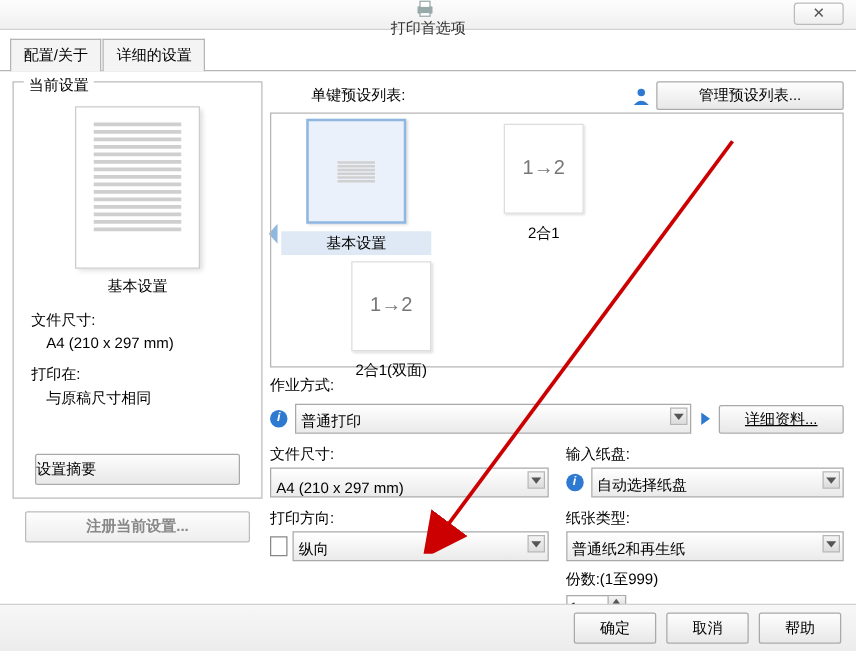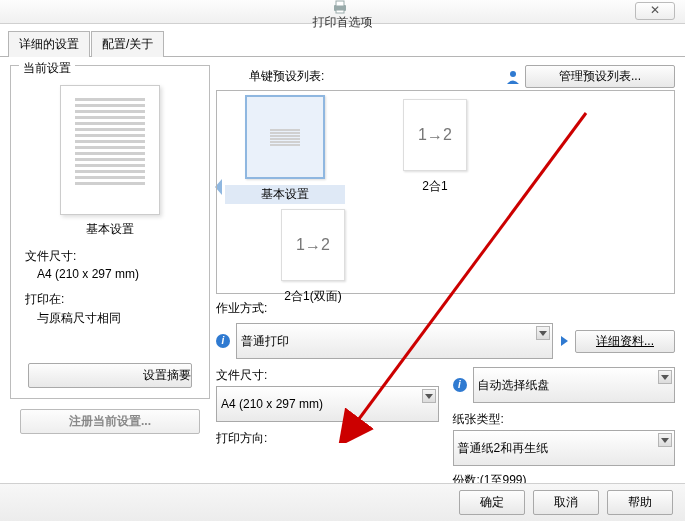--- a/index.html
+++ b/index.html
@@ -15,39 +15,39 @@
 .content { padding: 8px 10px 10px 10px; display: flex; gap: 6px; }
 .leftcol { width: 200px; }
 .groupbox { border: 1px solid #bcbcbc; padding: 8px 8px 10px 8px; }
 .legend { position: relative; top: -14px; background: #fff; padding: 0 4px; display: inline-block; }
 .preview { width: 100px; height: 130px; margin: -6px auto 6px auto; background: #fff; border: 1px solid #ccc; position: relative; box-shadow: 2px 2px 4px #ddd; }
 .preview .sheet-lines { position: absolute; left: 14px; right: 14px; top: 12px; bottom: 12px; display: flex; flex-direction: column; gap: 3px; }
 .preview .sheet-lines div { height: 3px; background: #cfcfcf; }
 .leftlabel { text-align: center; margin-bottom: 10px; }
 .leftinfo { margin: 4px 0 2px 6px; }
 .leftinfo2 { margin: 0 0 10px 18px; }
-.leftbtn { display: block; width: 164px; margin: 8px auto 0 auto; padding: 3px 0; border: 1px solid #a9a9a9; background: linear-gradient(#fdfdfd,#e8e8e8); cursor: pointer; text-align: right; border-radius: 2px; }
+.leftbtn { display: block; width: 164px; margin: 8px auto 0 auto; padding: 3px 0; border: 1px solid #a9a9a9; background: linear-gradient(#fdfdfd,#e8e8e8); cursor: pointer; text-align: left; border-radius: 2px; }
 .register-btn { width: 180px; margin: 10px auto 0 auto; display: block; padding: 3px 0; border: 1px solid #bbb; background: linear-gradient(#fdfdfd,#eee); color: #888; text-align: center; cursor: pointer; border-radius: 2px; font-weight: bold; }
 .rightcol { flex: 1; position: relative; }
 .presetheader { display: flex; align-items: center; margin-bottom: 2px; margin-left: 33px; }
 .presetheader .lbl { flex: 0 0 auto; }
 .user-icon { width: 16px; height: 16px; margin-left: auto; margin-right: 4px; }
 .managebtn { width: 150px; padding: 2px 0; border: 1px solid #a9a9a9; background: linear-gradient(#fdfdfd,#e8e8e8); cursor: pointer; border-radius: 2px; text-align: center; }
 .presetbox { border: 1px solid #b5b5b5; height: 204px; padding: 8px; display: flex; gap: 30px; position: relative; }
 .preset-cell { width: 120px; text-align: center; }
 .preset-cell.row2 { position: absolute; left: 36px; top: 118px; }
 .thumb { width: 64px; height: 72px; margin: 0 auto 6px auto; background: #fff; border: 1px solid #ddd; position: relative; box-shadow: 1px 1px 2px #ddd; display:flex; align-items:center; justify-content:center; font-size:16px; color:#777;}
 .thumb.sel { border: 2px solid #8fb7e0; background: #eaf1fa; width:80px; height:84px; margin-top:-4px;}
 .thumblabel { margin-top: 2px; background: #dfe9f6; padding: 1px 2px; }
 .preset-cell.nosel .thumblabel { background: transparent; }
 .expand-arrow { position: absolute; left: -2px; top: 112px; width: 10px; height: 20px; cursor: pointer; }
 .expand-arrow svg { display:block; }
 .formrow { display: flex; align-items: center; margin-top: 6px; gap: 4px; }
 .info-icon { width: 14px; height: 14px; border-radius: 50%; background: #2f7ad1; color: #fff; text-align: center; line-height: 14px; font-size: 10px; font-style: italic; font-weight: bold; margin-right: 2px;}
-.select { flex: 1; height: 36px; border: 1px solid #a9a9a9; background: linear-gradient(#fff,#eaeaea); padding: 0 29px 0 4px; position: relative; cursor: pointer; display:flex; align-items:center;}
+.select { flex: 1; height: 24px; border: 1px solid #a9a9a9; background: linear-gradient(#fff,#eaeaea); padding: 0 29px 0 4px; position: relative; cursor: pointer; display:flex; align-items:flex-end;}
 .select .arrow { position: absolute; right: 2px; top: 2px; width: 14px; height: 14px; background: linear-gradient(#f4f4f4,#dcdcdc); border: 1px solid #b5b5b5; display:flex; align-items:center; justify-content:center;}
 .select .arrow::after { content:""; border-left:4px solid transparent; border-right:4px solid transparent; border-top:5px solid #555; }
 .play { width: 14px; height: 14px; display:flex; align-items:center; justify-content:center; cursor:pointer;}
 .play::after { content:""; border-top:5px solid transparent; border-bottom:5px solid transparent; border-left:7px solid #2f7ad1;}
 .smallbtn { width: 100px; padding: 2px 0; border: 1px solid #a9a9a9; background: linear-gradient(#fdfdfd,#e8e8e8); cursor: pointer; border-radius: 2px; text-align:center;text-decoration:underline;}
 .twocol { display: flex; gap: 14px; margin-top: 8px; }
 .twocol > div { flex: 1; }
 .collbl { margin-bottom: 2px; display: block; }
 .copies { display:flex; align-items:center; gap:4px; margin-top:4px;}
 .spinner { width: 48px; height: 20px; border: 1px solid #a9a9a9; background:#fff; display:flex; align-items:center; padding:0 2px; position:relative;}
@@ -72,22 +72,22 @@
         <rect x="2" y="5" width="12" height="6" fill="#9aa" rx="1"></rect>
         <rect x="4" y="1" width="8" height="5" fill="#fff" stroke="#9aa"></rect>
         <rect x="4" y="10" width="8" height="3" fill="#fff" stroke="#9aa"></rect>
       </svg>
   </span>
   <span class="title">打印首选项</span>
   <div class="closebox">✕</div>
 </div>
 
 <div class="tabs">
+  <div class="tab">配置/关于</div>
   <div class="tab">详细的设置</div>
-  <div class="tab">配置/关于</div>
 </div>
 
 <div class="content">
   <div class="leftcol">
     <div class="groupbox">
       <span class="legend">当前设置</span>
       <div class="preview">
         <div class="sheet-lines">
             <div></div>
             <div></div>
@@ -172,22 +172,30 @@
 
     <div class="twocol">
       <div>
         <label class="collbl">文件尺寸:</label>
         <div class="select">
             <span>A4 (210 x 297 mm)</span>
             <span class="arrow"></span>
           </div>
         <div style="height:8px"></div>
         <label class="collbl">打印方向:</label>
+        <div class="formrow" style="margin-top:0">
+          <span style="width:14px;height:16px;border:1px solid #888;background:#fff;"></span>
+          <div class="select">
+              <span>纵向</span>
+              <span class="arrow"></span>
+            </div>
+        </div>
       </div>
       <div>
+        <label class="collbl">输入纸盘:</label>
         <div class="formrow" style="margin-top:0">
           <span class="info-icon">i</span>
           <div class="select">
               <span>自动选择纸盘</span>
               <span class="arrow"></span>
             </div>
         </div>
         <div style="height:8px"></div>
         <label class="collbl">纸张类型:</label>
         <div class="select">

